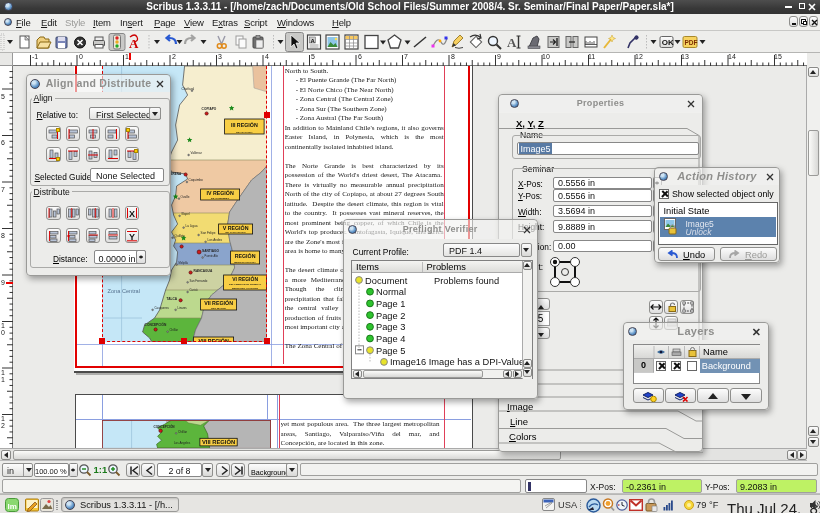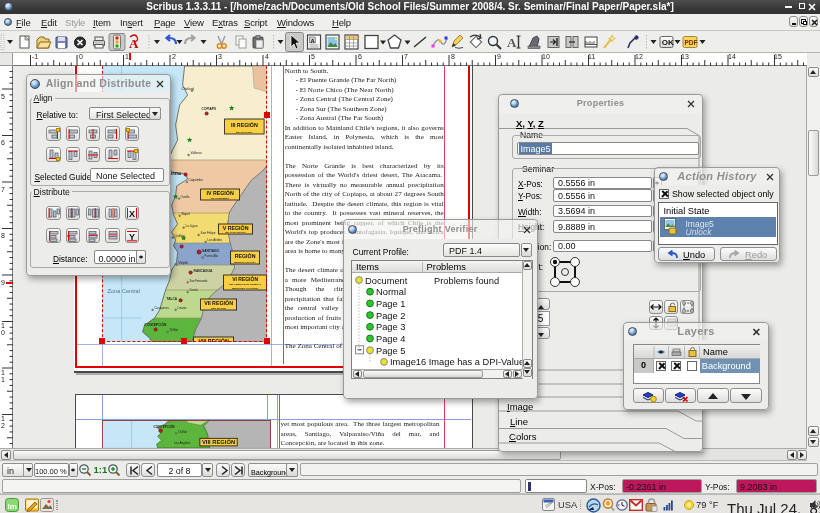--- a/index.html
+++ b/index.html
@@ -29,21 +29,21 @@
 .tr { margin:-3.2px 0 0 -2.2px; border:3.2px solid transparent; border-right:none; border-left:4.4px solid #222; }
 
 #hscroll { left:0; top:448px; width:807px; height:13px; background:#e3e3e1; border-top:1px solid #aaa; border-bottom:1px solid #bbb; }
 #vscroll { left:806px; top:66px; width:14px; height:382px; background:#f0f0ee; border-left:1px solid #aaa; }
 #statusA { left:0; top:461px; width:820px; height:16px; background:#ececea; }
 #statusB { left:0; top:477px; width:820px; height:17px; background:#ececea; border-bottom:1px solid #c0c0be; }
 #taskbar { left:0; top:494px; width:820px; height:19px; background:#e6e5e2; border-top:1px solid #b7b7b5; font-size:10.5px; }
 
 .btn { position:absolute; background:linear-gradient(#fcfcfc,#dedede); border:1px solid #8f8f8d; border-radius:3px; }
 .field { position:absolute; background:#fff; border:1px solid #888; border-radius:2px; font-size:9px; color:#111; white-space:nowrap; }
-.sunken { position:absolute; background:#be185d; border:1px solid #a0a09e; border-radius:2px; }
+.sunken { position:absolute; background:#bef264; border:1px solid #a0a09e; border-radius:2px; }
 .combo-arrow { position:absolute; background:linear-gradient(#fbfbfb,#d8d8d6); border:1px solid #8f8f8d; border-radius:2px; }
 .combo-arrow:after { content:""; position:absolute; left:50%; top:50%; margin:-1.5px 0 0 -3px; border:3.2px solid transparent; border-top:4px solid #222; }
 .dlg { position:absolute; background:linear-gradient(rgba(236,236,234,0) 0 17px, #ececea 17px); border:1px solid #9a9a98; border-radius:4px; box-shadow:2px 3px 6px rgba(0,0,0,.35); }
 .dlgtitle { position:absolute; left:0; top:0; width:100%; height:18px; background:rgba(242,242,240,.62); border-radius:4px 4px 0 0; text-align:center; font-size:9px; font-weight:bold; color:#8e8e8c; line-height:17px; letter-spacing:0.3px; }
 .dlgx { position:absolute; font-size:11px; font-weight:bold; color:#333; }
 .glb { position:absolute; width:9px; height:9px; border-radius:50%; background:radial-gradient(circle at 35% 30%, #cfe4f4 0 20%, #5e94c8 60%, #2a5a94); border:1px solid #445; }
 .gbox { position:absolute; border:1px solid #aaaaa8; border-radius:3px; }
 .glabel { position:absolute; background:#ececea; padding:0 2px; font-size:8.6px; color:#111; }
 .cb { position:absolute; width:10px; height:10px; background:#fff; border:1px solid #666; }
 .cb.x:before, .cb.x:after { content:""; position:absolute; left:4px; top:0.5px; width:1.5px; height:7.5px; background:#111; }
@@ -795,20 +795,24 @@
       <rect x="0.5" y="1" width="13" height="12" rx="1" fill="#f7c838" stroke="#aa7a10"></rect>
       <rect x="1.5" y="2" width="11" height="8" fill="#fdf2c8"></rect>
       <path d="M3 11 l7 -7 2 2 -7 7 -2.5 0.5 z" fill="#e8a020" stroke="#7a4a10" stroke-width="0.7"></path>
     </svg>
   <svg width="14" height="14" viewBox="0 0 14 14" style="position:absolute;left:40px;top:3px;">
       <rect x="0.5" y="0.5" width="13" height="13" rx="2" fill="#e8e4da" stroke="#999"></rect>
       <path d="M2 11 l4 -5 3 3 1.5 -2 2 4 z" fill="#7a6a4a"></path>
       <circle cx="9" cy="3.5" r="1.6" fill="#e04040"></circle>
     </svg>
   <div class="abs" style="left:56px;top:5px;width:2px;height:10px;border-left:1px dotted #999;border-right:1px dotted #999;"></div>
+  <div class="abs" style="left:61px;top:1.5px;width:118px;height:15.5px;background:#e2e1de;border:1px solid #9a9a98;border-radius:3px;box-shadow:inset 1px 1px 2px rgba(0,0,0,.15);">
+    <div class="glb" style="left:3px;top:2.5px;width:10px;height:10px;"></div>
+    <div class="abs" style="left:18px;top:2.5px;font-size:9.3px;color:#111;white-space:nowrap;">Scribus 1.3.3.11 - [/h...</div>
+  </div>
   <svg width="13" height="13" viewBox="0 0 13 13" style="position:absolute;left:542px;top:3px;">
       <rect x="0.5" y="0.5" width="12" height="12" rx="1.5" fill="#f4f4f2" stroke="#888"></rect>
       <rect x="1.5" y="1.5" width="10" height="3" fill="#3a62b8"></rect>
       <path d="M3 8 l7 -4 M4 10 l6 -5" stroke="#888" stroke-width="0.8"></path>
     </svg>
   <div class="abs" style="left:558px;top:4.5px;font-size:9.3px;color:#333;">USA</div>
   <div class="abs" style="left:580px;top:5px;width:3px;height:9px;border-left:1px dotted #999;"></div>
   <svg width="15" height="15" viewBox="0 0 15 15" style="position:absolute;left:586px;top:2.5px;">
       <circle cx="7.5" cy="7.5" r="6.5" fill="#b8d8f0" stroke="#2a5a9a" stroke-width="1.4"></circle>
       <path d="M3 9 q4 -5 9 -2" fill="none" stroke="#2a5a9a" stroke-width="1.3"></path>

